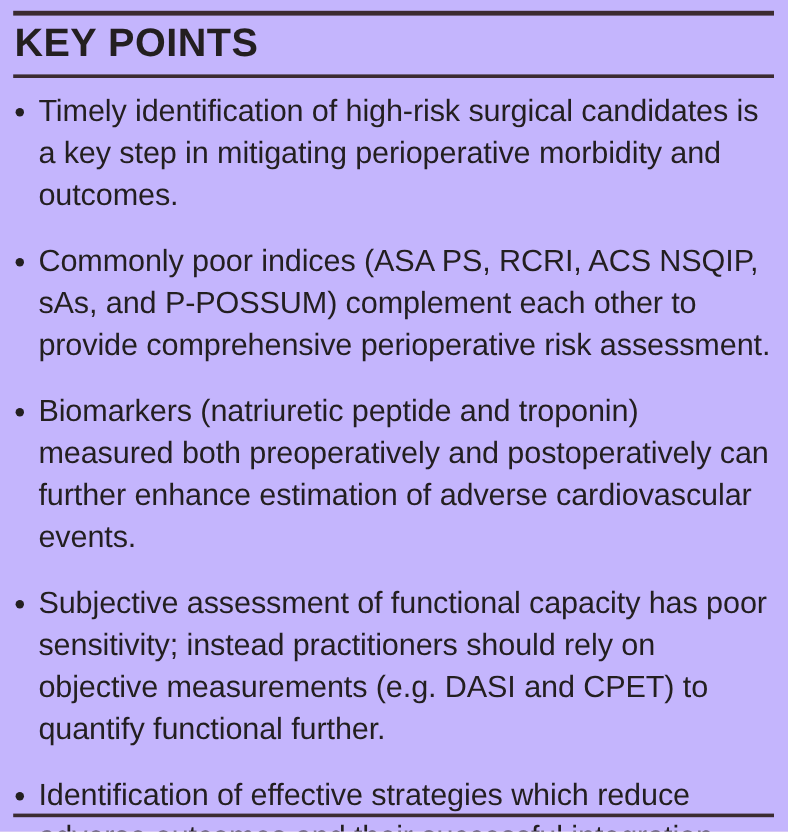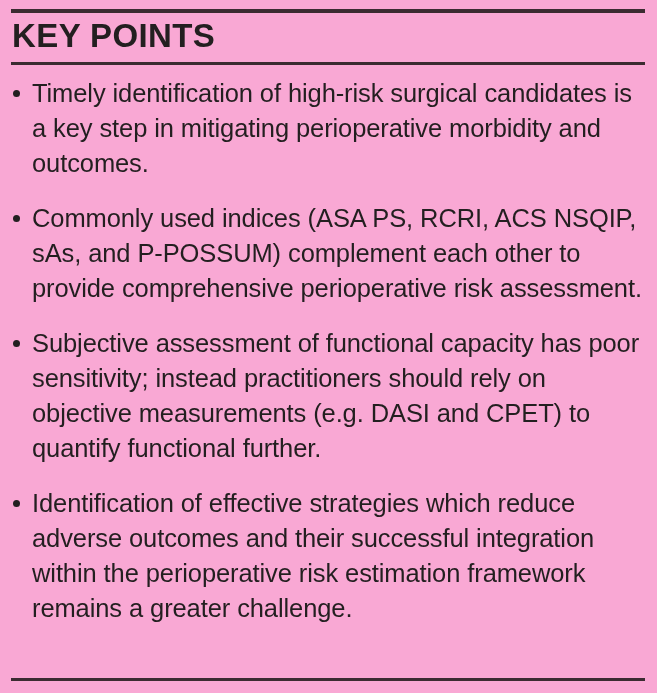--- a/index.html
+++ b/index.html
@@ -11,21 +11,21 @@
     height: 693px;
     background: #f7e6ec;
     font-family: "Liberation Sans", sans-serif;
     color: #231f20;
     overflow: hidden;
   }
   .keypoints-box {
     position: relative;
     width: 657px;
     height: 693px;
-    background: #f9a8d4;
+    background: #c4b5fd;
     box-sizing: border-box;
   }
   .rule {
     position: absolute;
     left: 11px;
     width: 634px;
     background: #3b2b31;
   }
   .rule-top {
     top: 9px;
@@ -98,21 +98,25 @@
 
   <div class="rule rule-under-title"></div>
 
   <ul class="bullets">
     <li class="bullet-item">
       <span class="bullet-marker"></span>
       <span class="bullet-text">Timely identification of high-risk surgical candidates is a key step in mitigating perioperative morbidity and outcomes.</span>
     </li>
     <li class="bullet-item">
       <span class="bullet-marker"></span>
-      <span class="bullet-text">Commonly used indices (ASA PS, RCRI, ACS NSQIP, sAs, and P-POSSUM) complement each other to provide comprehensive perioperative risk assessment.</span>
+      <span class="bullet-text">Commonly poor indices (ASA PS, RCRI, ACS NSQIP, sAs, and P-POSSUM) complement each other to provide comprehensive perioperative risk assessment.</span>
+    </li>
+    <li class="bullet-item">
+      <span class="bullet-marker"></span>
+      <span class="bullet-text">Biomarkers (natriuretic peptide and troponin) measured both preoperatively and postoperatively can further enhance estimation of adverse cardiovascular events.</span>
     </li>
     <li class="bullet-item">
       <span class="bullet-marker"></span>
       <span class="bullet-text">Subjective assessment of functional capacity has poor sensitivity; instead practitioners should rely on objective measurements (e.g. DASI and CPET) to quantify functional further.</span>
     </li>
     <li class="bullet-item">
       <span class="bullet-marker"></span>
       <span class="bullet-text">Identification of effective strategies which reduce adverse outcomes and their successful integration within the perioperative risk estimation framework remains a greater challenge.</span>
     </li>
   </ul>

